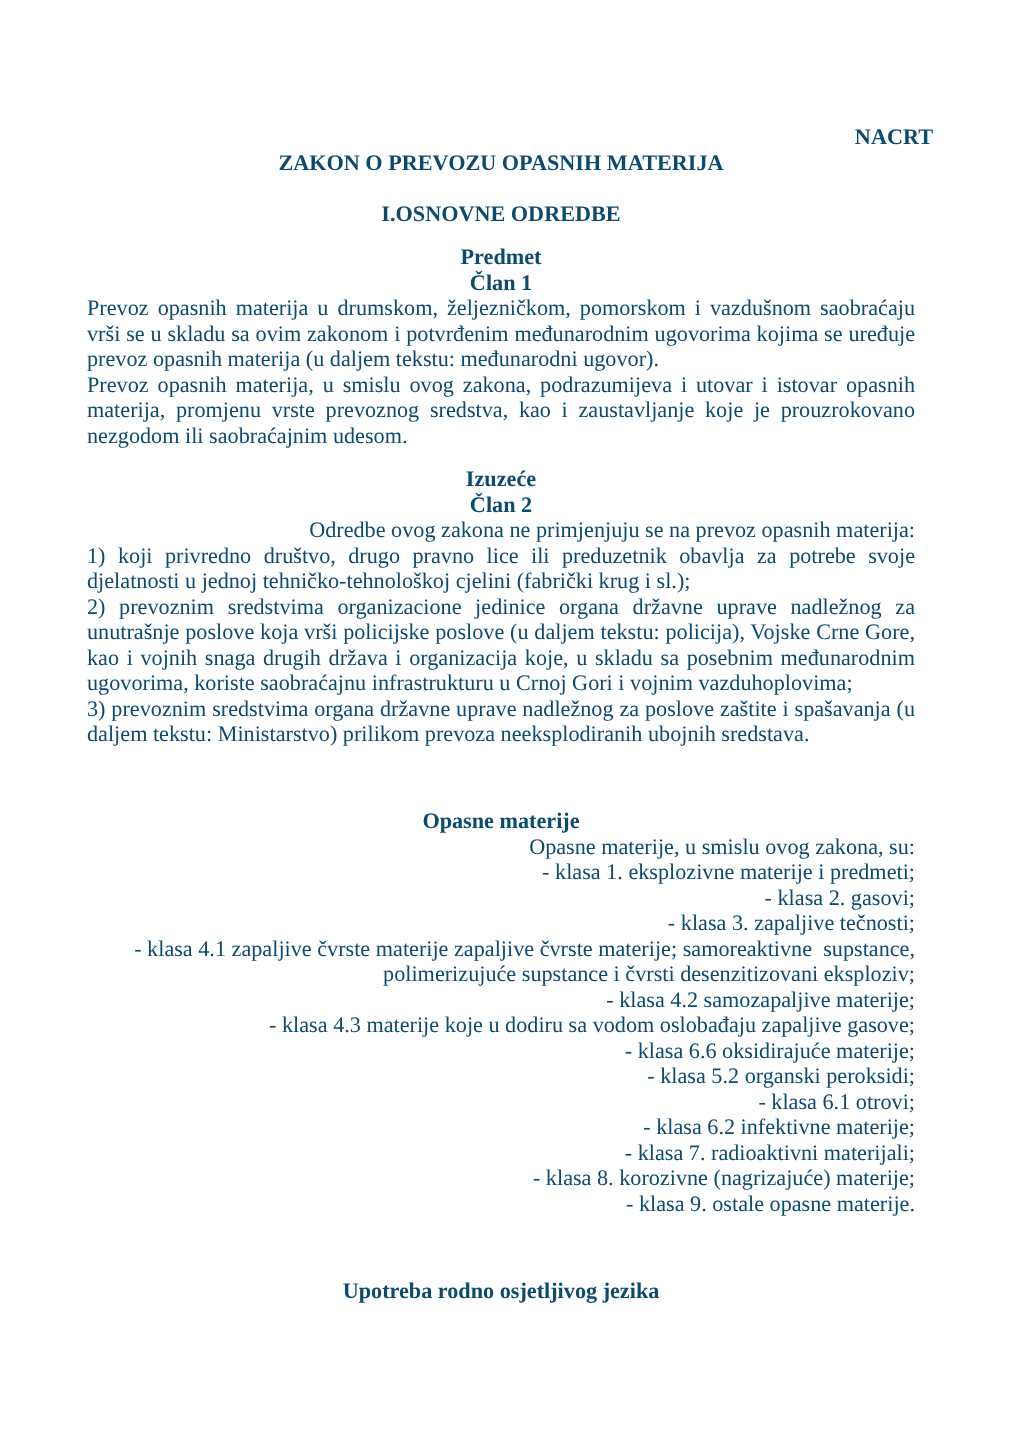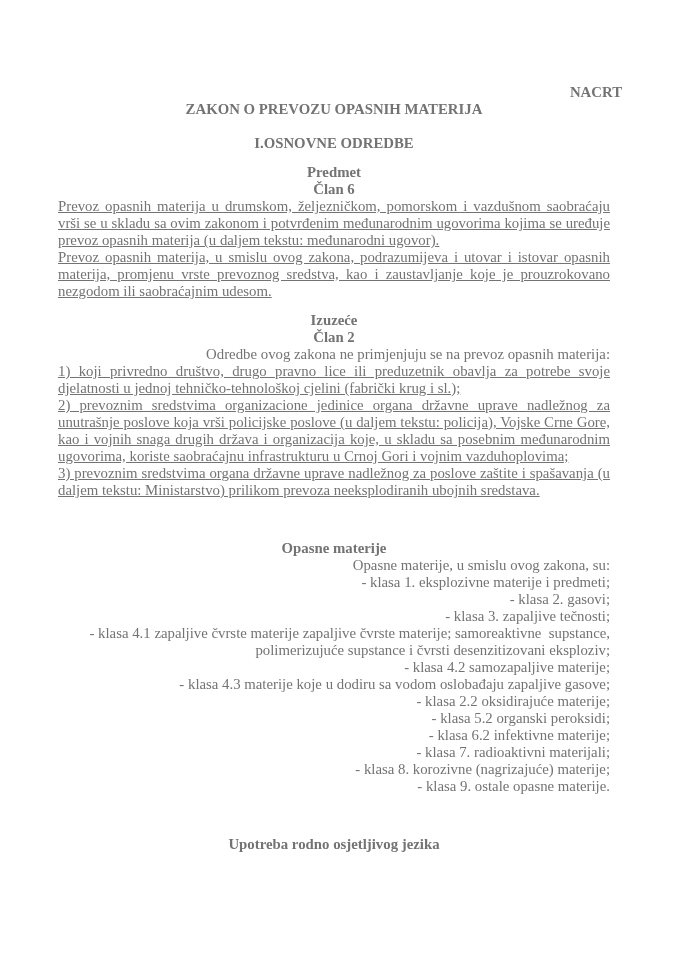--- a/index.html
+++ b/index.html
@@ -14,31 +14,30 @@
   }
   .page {
     box-sizing: border-box;
     width: 679px;
     height: 960px;
     background: #ffffff;
     padding: 84px 57px 40px 46px;
     font-family: "Liberation Serif", "DejaVu Serif", serif;
     font-size: 14.8px;
     line-height: 17px;
-    color: #737373;
+    color: #0c4a6e;
   }
   .line { margin: 0; }
   .bold { font-weight: 700; }
   .center { text-align: center; }
   .right { text-align: right; }
   .para {
     margin: 0;
     text-align: justify;
     text-justify: inter-word;
-    text-decoration: underline;
   }
   .plain {
     margin: 0;
     text-align: right;
   }
   .blank { height: 17px; }
   section { margin: 12px; padding: 0; }
 </style>
 </head>
 <body>
@@ -47,21 +46,21 @@
 
   <div class="line bold right">NACRT</div>
   <div class="line bold center">ZAKON O PREVOZU OPASNIH MATERIJA</div>
 
   <div class="blank"></div>
 
   <div class="line bold center">I.OSNOVNE ODREDBE</div>
 
   <section>
     <div class="line bold center">Predmet</div>
-    <div class="line bold center">Član 6</div>
+    <div class="line bold center">Član 1</div>
     <p class="para">Prevoz opasnih materija u drumskom, željezničkom, pomorskom i vazdušnom saobraćaju vrši se u skladu sa ovim zakonom i potvrđenim međunarodnim ugovorima kojima se uređuje prevoz opasnih materija (u daljem tekstu: međunarodni ugovor).</p>
     <p class="para">Prevoz opasnih materija, u smislu ovog zakona, podrazumijeva i utovar i istovar opasnih materija, promjenu vrste prevoznog sredstva, kao i zaustavljanje koje je prouzrokovano nezgodom ili saobraćajnim udesom.</p>
   </section>
 
   <section>
     <div class="line bold center">Izuzeće</div>
     <div class="line bold center">Član 2</div>
     <p class="plain">Odredbe ovog zakona ne primjenjuju se na prevoz opasnih materija:</p>
     <p class="para">1) koji privredno društvo, drugo pravno lice ili preduzetnik obavlja za potrebe svoje djelatnosti u jednoj tehničko-tehnološkoj cjelini (fabrički krug i sl.);</p>
     <p class="para">2) prevoznim sredstvima organizacione jedinice organa državne uprave nadležnog za unutrašnje poslove koja vrši policijske poslove (u daljem tekstu: policija), Vojske Crne Gore, kao i vojnih snaga drugih država i organizacija koje, u skladu sa posebnim međunarodnim ugovorima, koriste saobraćajnu infrastrukturu u Crnoj Gori i vojnim vazduhoplovima;</p>
@@ -73,22 +72,23 @@
   <section>
     <div class="line bold center">Opasne materije</div>
     <p class="plain">Opasne materije, u smislu ovog zakona, su:</p>
     <p class="plain">- klasa 1. eksplozivne materije i predmeti;</p>
     <p class="plain">- klasa 2. gasovi;</p>
     <p class="plain">- klasa 3. zapaljive tečnosti;</p>
     <p class="plain">- klasa 4.1 zapaljive čvrste materije zapaljive čvrste materije; samoreaktivne&nbsp; supstance,</p>
     <p class="plain">polimerizujuće supstance i čvrsti desenzitizovani eksploziv;</p>
     <p class="plain">- klasa 4.2 samozapaljive materije;</p>
     <p class="plain">- klasa 4.3 materije koje u dodiru sa vodom oslobađaju zapaljive gasove;</p>
-    <p class="plain">- klasa 2.2 oksidirajuće materije;</p>
+    <p class="plain">- klasa 6.6 oksidirajuće materije;</p>
     <p class="plain">- klasa 5.2 organski peroksidi;</p>
+    <p class="plain">- klasa 6.1 otrovi;</p>
     <p class="plain">- klasa 6.2 infektivne materije;</p>
     <p class="plain">- klasa 7. radioaktivni materijali;</p>
     <p class="plain">- klasa 8. korozivne (nagrizajuće) materije;</p>
     <p class="plain">- klasa 9. ostale opasne materije.</p>
   </section>
 
   <div class="blank"></div>
 
   <section>
     <div class="line bold center">Upotreba rodno osjetljivog jezika</div>

